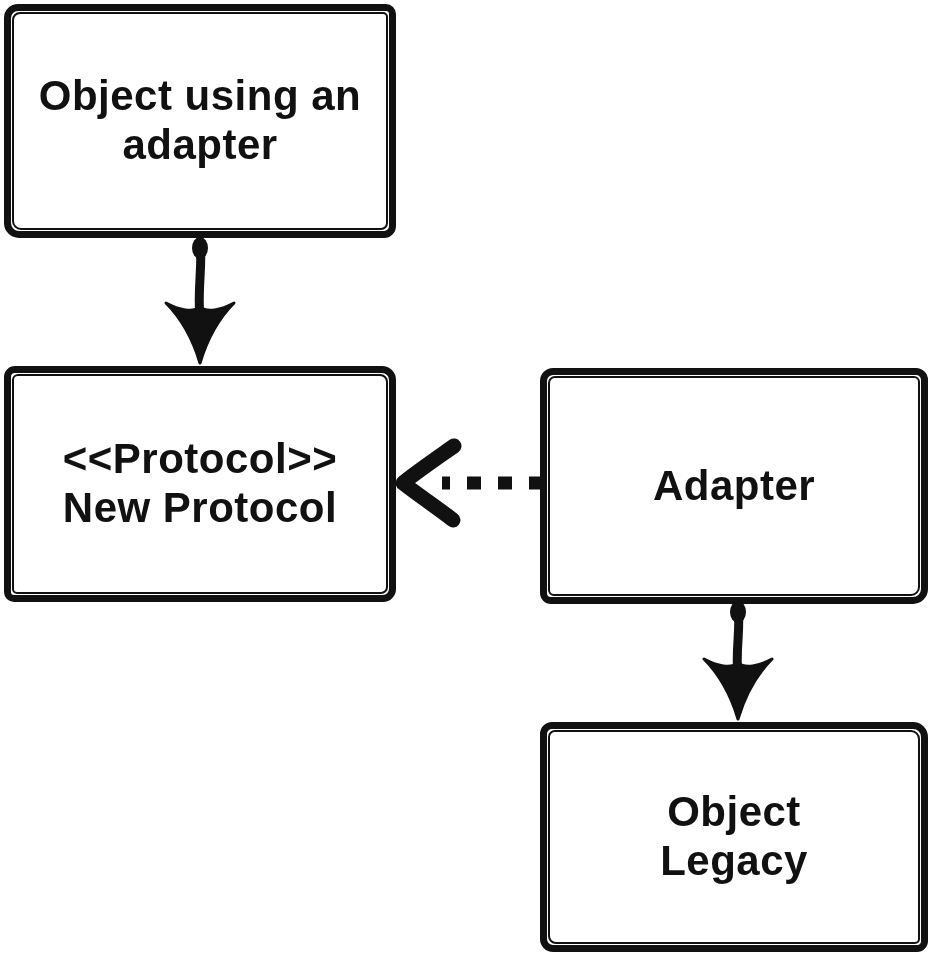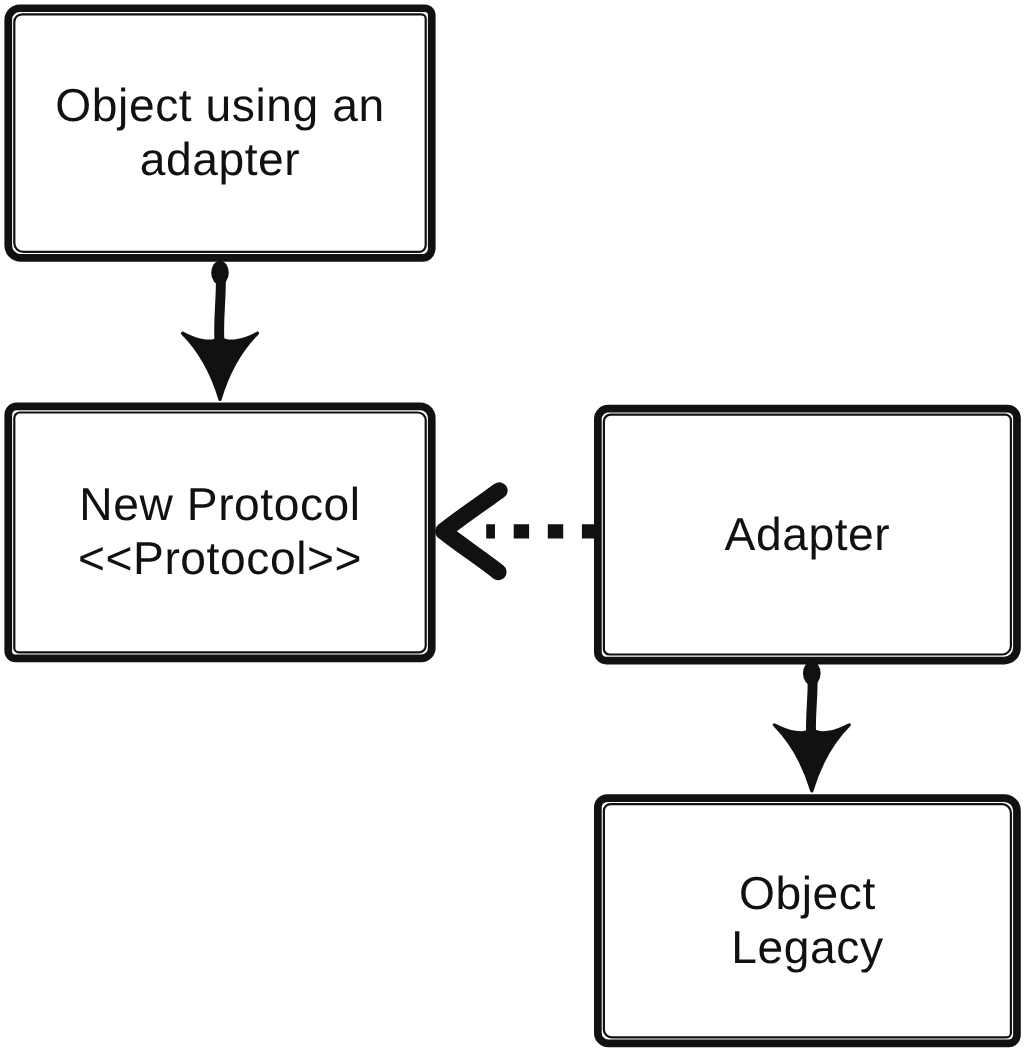--- a/index.html
+++ b/index.html
@@ -20,21 +20,21 @@
     position: absolute;
     box-sizing: border-box;
     background: #ffffff;
     border: 7px solid #111111;
     display: flex;
     flex-direction: column;
     align-items: center;
     justify-content: center;
     text-align: center;
     font-size: 42px;
-    font-weight: normal;
+    font-weight: bold;
     letter-spacing: 0.5px;
     line-height: 1.16;
     z-index: 2;
   }
   
   .node::after {
     content: "";
     position: absolute;
     inset: 1px;
     border: 2.5px solid #111111;
@@ -68,22 +68,22 @@
 <body>
 
 <div class="stage">
 
   <div class="node node-client">
     <span class="line">Object using an</span>
     <span class="line">adapter</span>
   </div>
 
   <div class="node node-protocol">
+    <span class="line">&lt;&lt;Protocol&gt;&gt;</span>
     <span class="line">New Protocol</span>
-    <span class="line">&lt;&lt;Protocol&gt;&gt;</span>
   </div>
 
   <div class="node node-adapter">
     <span class="line">Adapter</span>
   </div>
 
   <div class="node node-legacy">
     <span class="line">Object</span>
     <span class="line">Legacy</span>
   </div>

